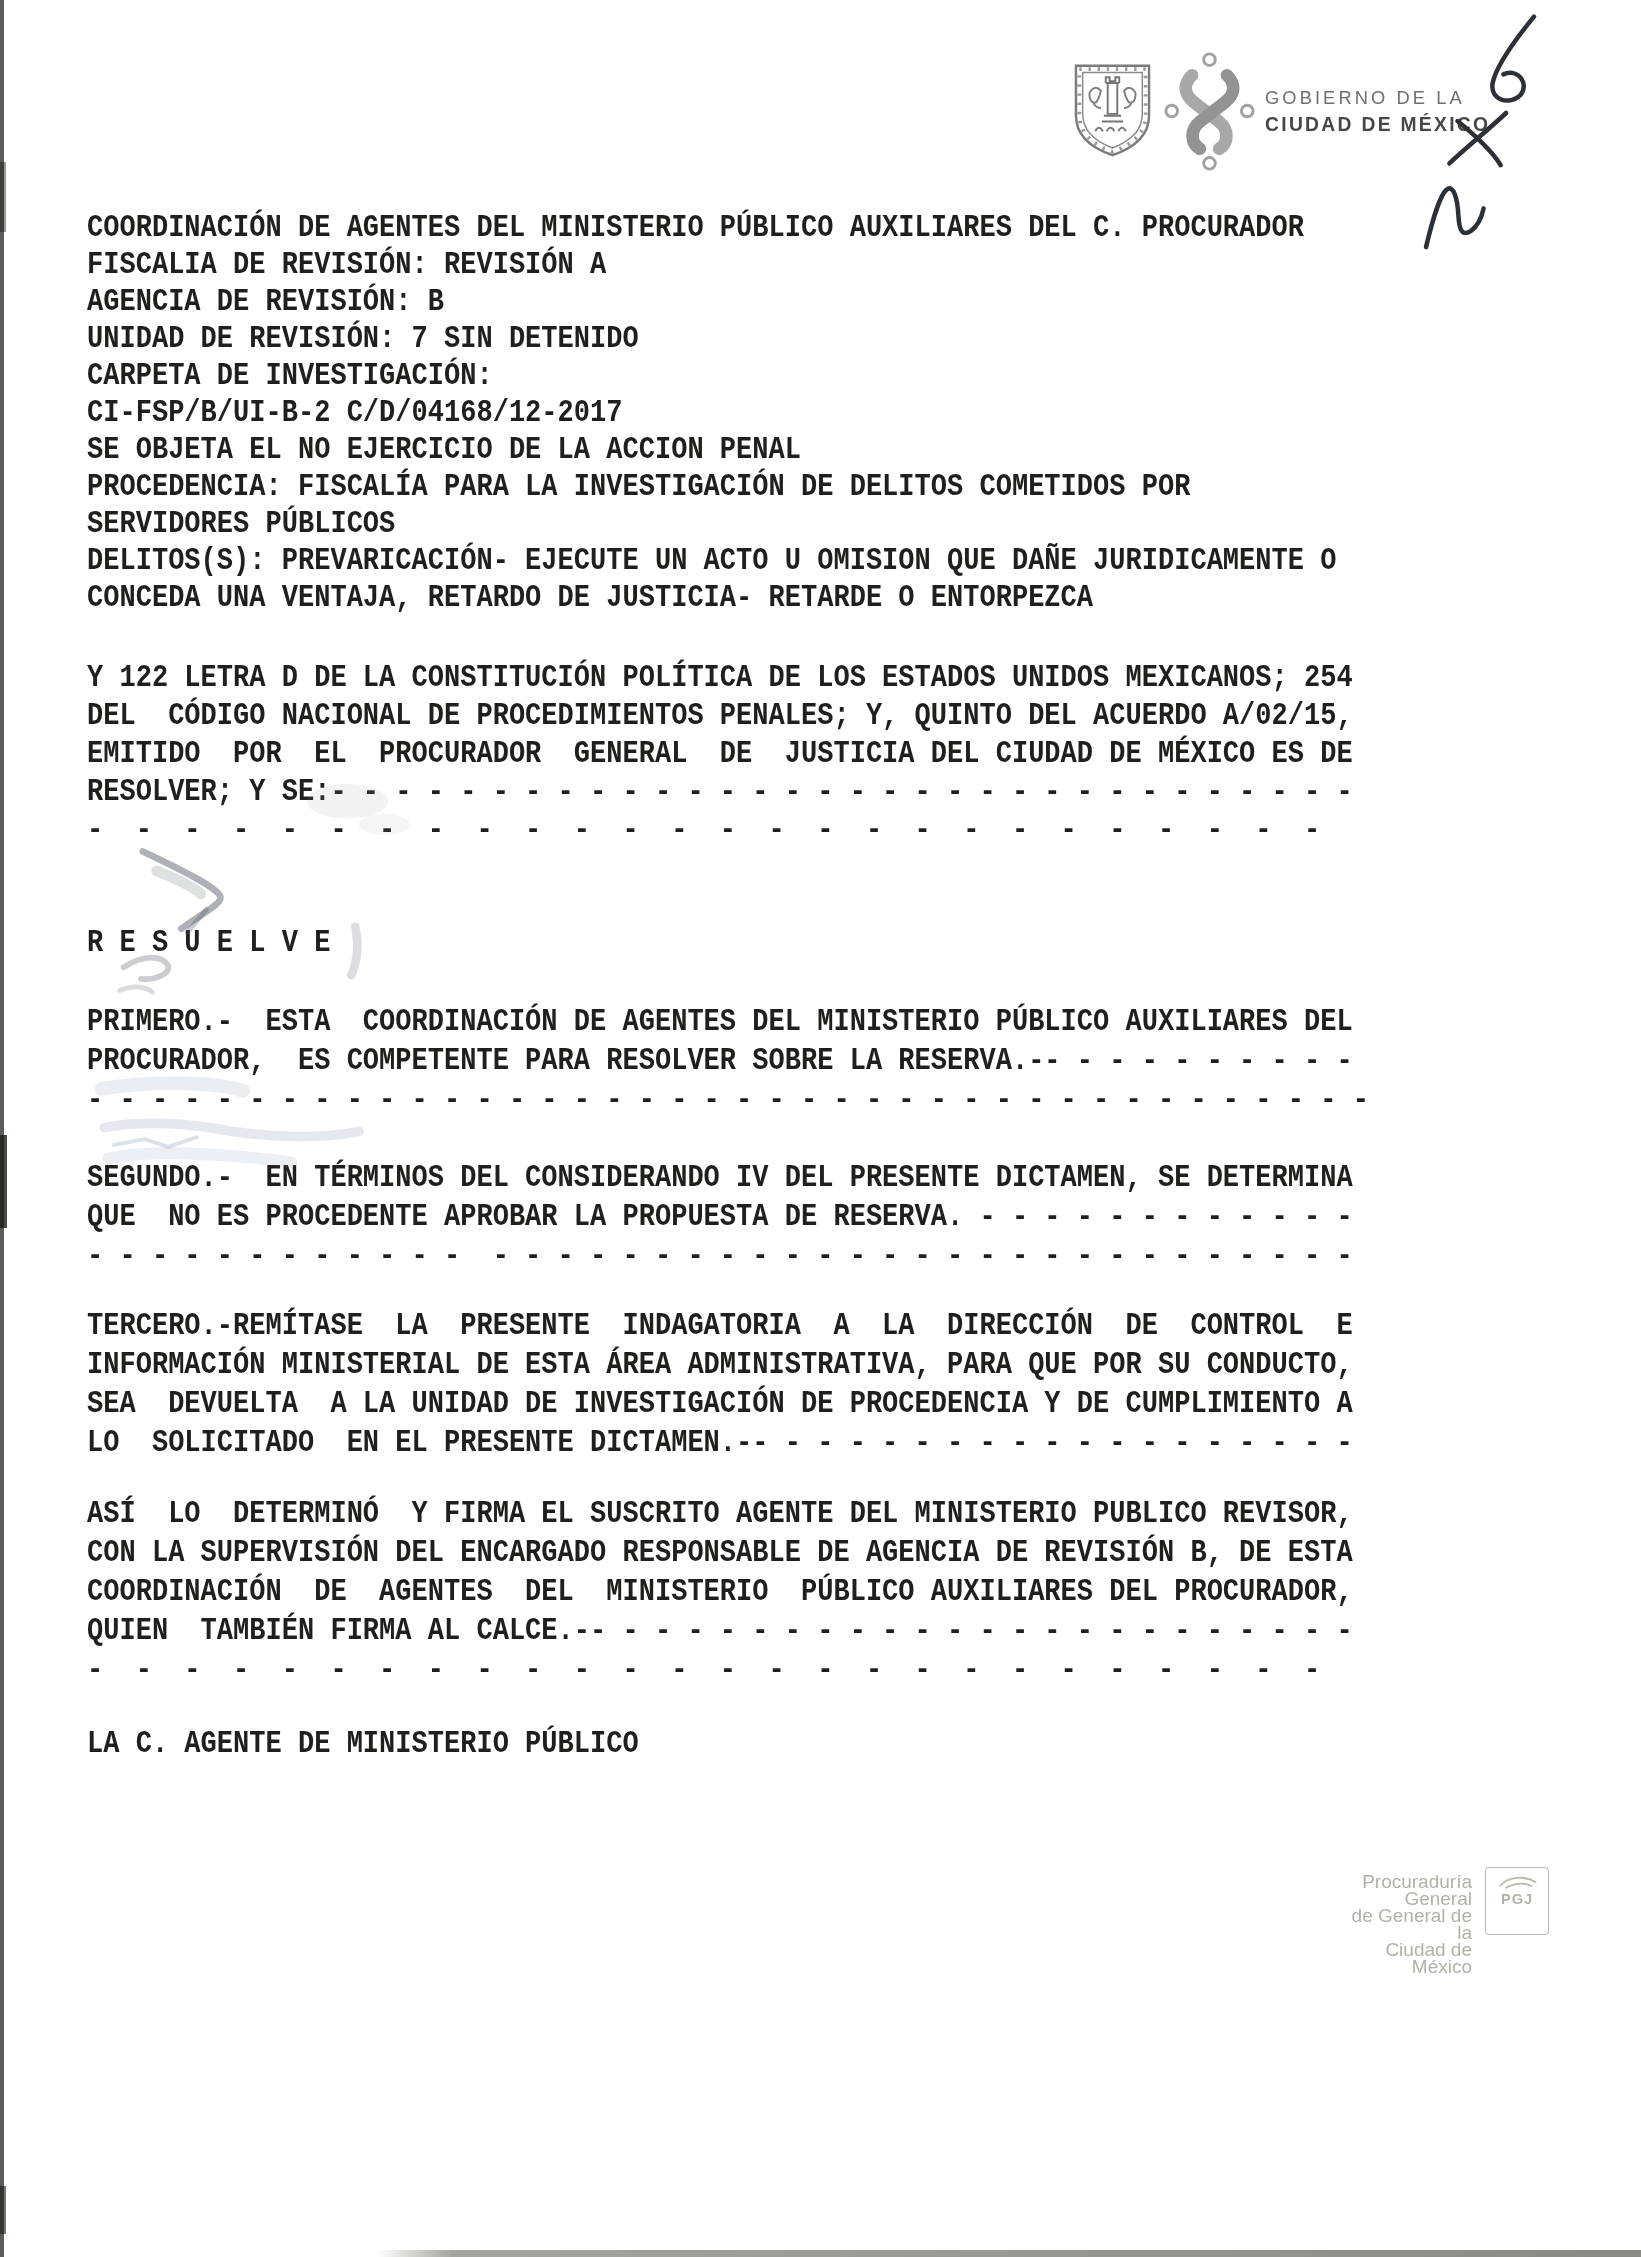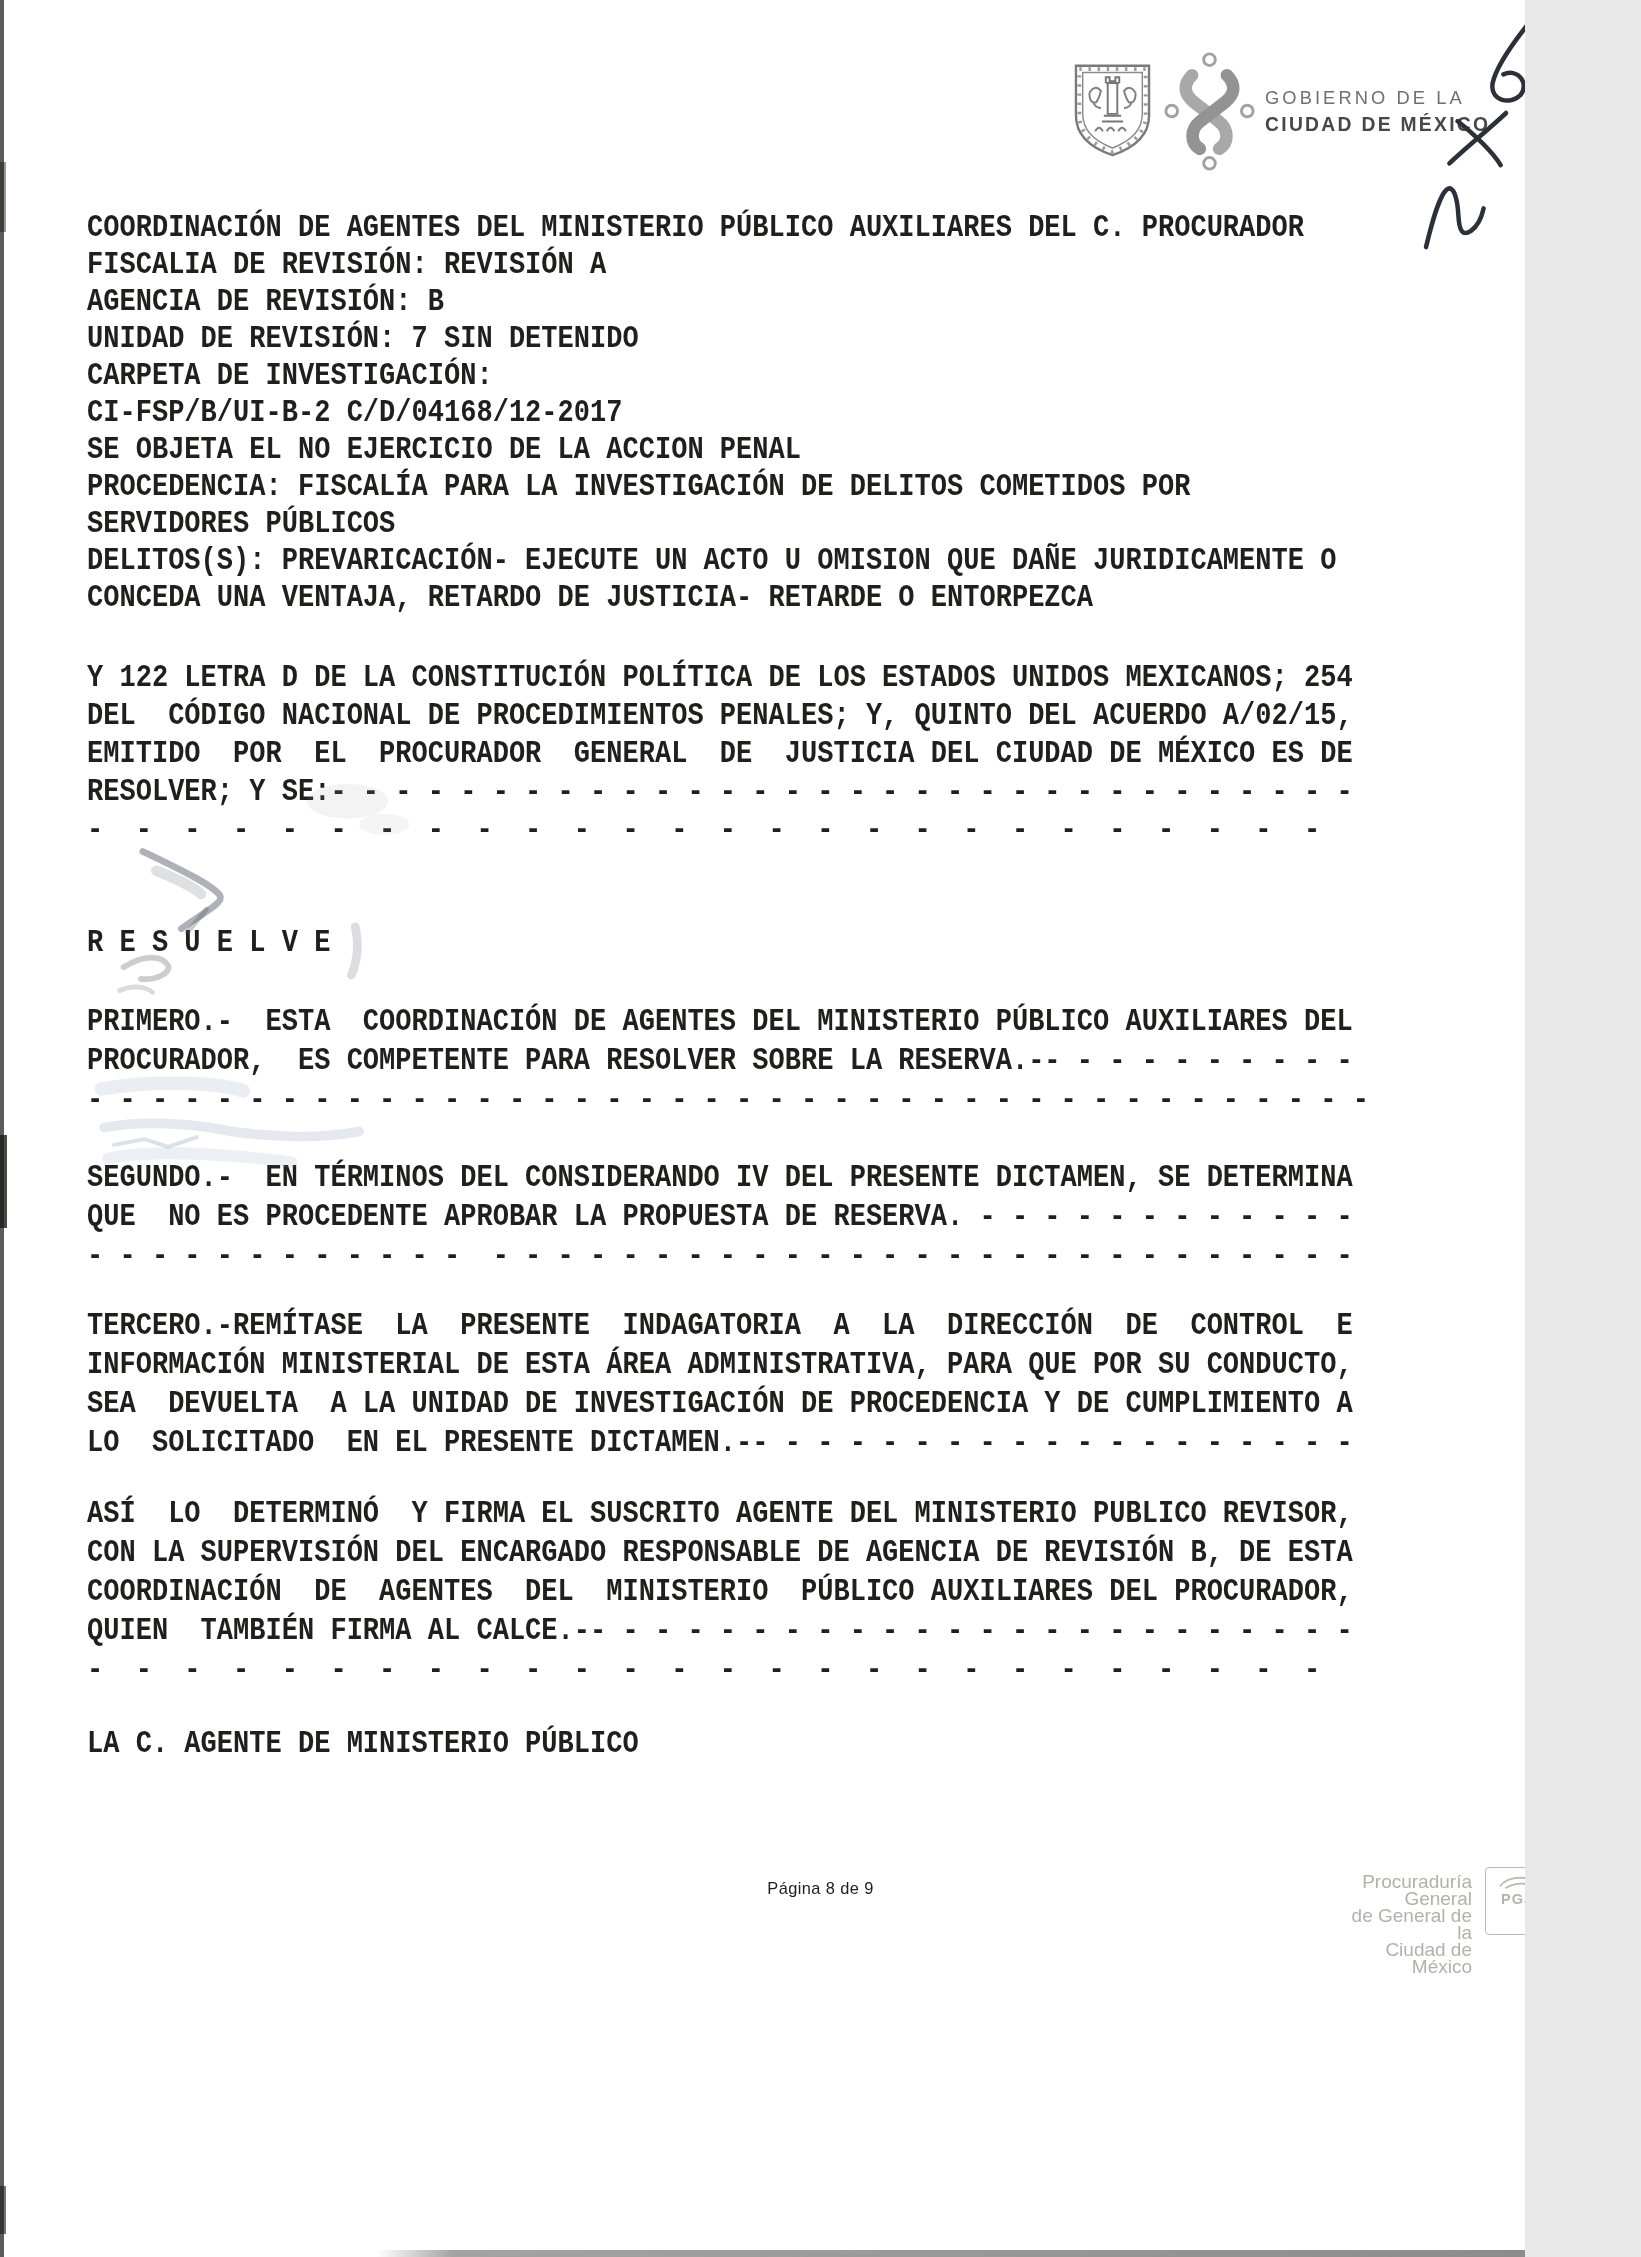--- a/index.html
+++ b/index.html
@@ -1,16 +1,16 @@
 <!DOCTYPE html>
 <html><head>
 <meta charset="utf-8">
 <style>
   html,body{margin:0;padding:0;background:#e8e8e8;}
-  #page{position:relative;width:1525px;height:2257px;background:#ffffff;overflow:hidden;
+  #page{position:relative;width:1641px;height:2257px;background:#ffffff;overflow:hidden;
         font-family:"Liberation Sans",sans-serif;}
   
   .left-edge{position:absolute;left:0;top:0;width:3.9px;height:2257px;background:#24241f;opacity:.75;}
   .edge-blob{position:absolute;left:0;background:#1c1c18;}
   .bottom-strip{position:absolute;left:377px;top:2250px;width:1265px;height:7.7px;
     background:linear-gradient(to right,rgba(125,125,120,0),rgba(125,125,120,.7) 6%,rgba(108,108,104,.8));}
   
   .tb{position:absolute;left:87px;font-family:"Liberation Mono","DejaVu Sans Mono",monospace;
       font-weight:700;font-size:32px;color:#1f1f1d;white-space:pre;
       transform:scaleX(0.845);transform-origin:0 0;}
@@ -105,21 +105,20 @@
       <path d="M368 960 C372 978 370 996 364 1010" stroke="#8a8f98" stroke-width="9" opacity="0.3"></path>
       <ellipse cx="360" cy="830" rx="42" ry="18" fill="#9aa0a8" stroke="none" opacity="0.12"></ellipse>
       <ellipse cx="398" cy="854" rx="26" ry="11" fill="#9aa0a8" stroke="none" opacity="0.1"></ellipse>
       <path d="M105 1128 C160 1118 230 1122 252 1130" stroke="#7d93ad" stroke-width="14" opacity="0.16"></path>
       <path d="M108 1168 C150 1160 200 1164 240 1172 C280 1178 330 1180 372 1172" stroke="#7d93ad" stroke-width="10" opacity="0.2"></path>
       <path d="M112 1200 C160 1190 240 1196 302 1204" stroke="#7d93ad" stroke-width="12" opacity="0.15"></path>
       <path d="M118 1186 L150 1180 L174 1188 L204 1178" stroke="#7d93ad" stroke-width="4" opacity="0.28"></path>
     </g>
   </svg>
 
-  <div class="page-num">Página 8 de 9</div>
 
   <div class="stamp">
     <div class="stamp-text">
       <div>Procuraduría General</div>
       <div>de General de la</div>
       <div>Ciudad de México</div>
     </div>
     <div class="stamp-logo">
       <svg width="58" height="21" viewBox="0 0 60 22" style="margin:2.9px auto 0;">
         <path d="M12 16 C20 6 38 4 50 12 M18 18 C28 12 40 12 46 16" fill="none" stroke="#b6bcb0" stroke-width="2"></path>

